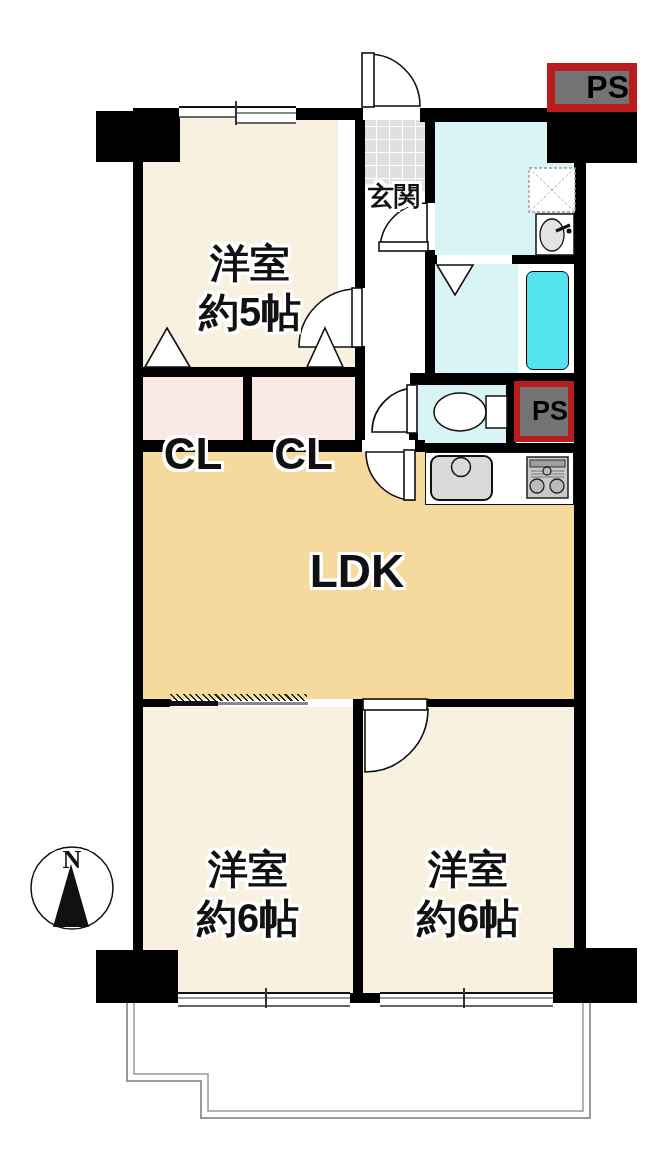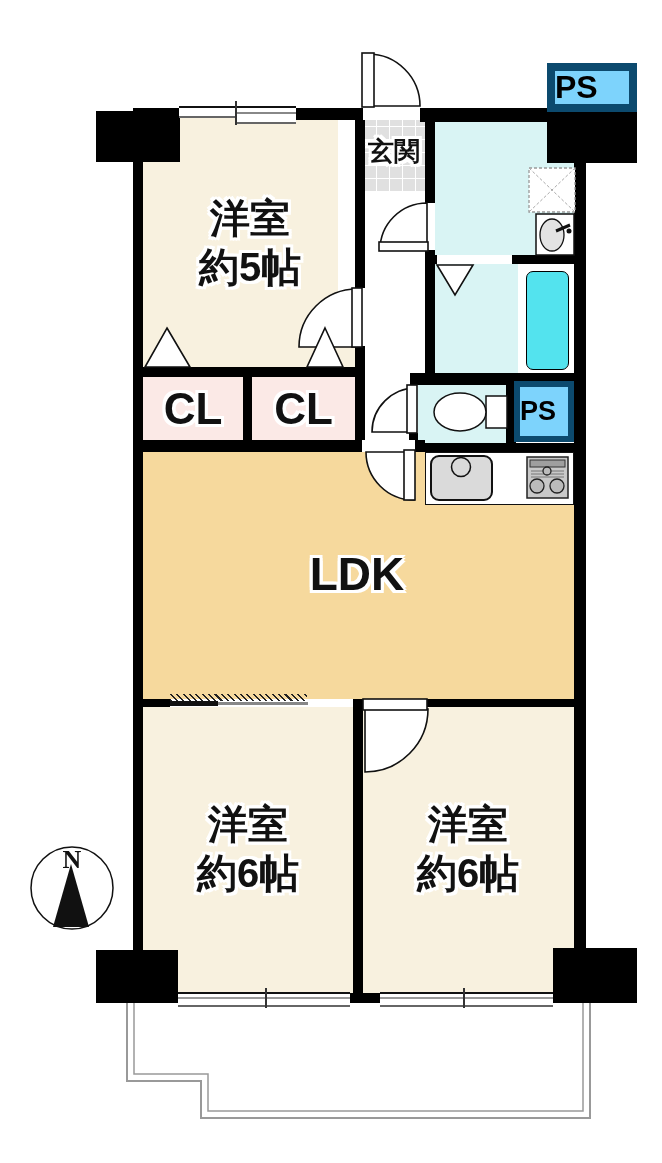--- a/index.html
+++ b/index.html
@@ -13,26 +13,26 @@
   .ldkbg{background:var(--ldk,#f6d99d);}
   .clbg{background:var(--closet,#fbe9e6);}
   .wetbg{background:var(--wet,#d9f4f4);}
   .genkanbg{
     background-color:var(--genkan,#e0e0e0);
     background-image:
       repeating-linear-gradient(0deg,#ffffff 0 1px,transparent 1px 13px),
       repeating-linear-gradient(90deg,#ffffff 0 1px,transparent 1px 13px);
   }
   .label{position:absolute;display:flex;flex-direction:column;align-items:center;
-    justify-content:center;font-weight:bold;color:#111;text-align:center;line-height:1.22;}
+    justify-content:center;font-weight:bold;color:#111;text-align:center;line-height:1.22;margin-top:45px;}
   .halo{text-shadow:-3px -3px 0 #fff,3px -3px 0 #fff,-3px 3px 0 #fff,3px 3px 0 #fff,
     -3px 0 0 #fff,3px 0 0 #fff,0 -3px 0 #fff,0 3px 0 #fff,
     -2px -2px 0 #fff,2px -2px 0 #fff,-2px 2px 0 #fff,2px 2px 0 #fff;}
-  .psbox{position:absolute;background:#7dd3fc;border:8px solid #0c4a6e;display:flex;
-    align-items:center;justify-content:flex-start;font-weight:bold;color:#000;}
+  .psbox{position:absolute;background:#737373;border:8px solid #b91c1c;display:flex;
+    align-items:center;justify-content:flex-end;font-weight:bold;color:#000;}
   .window{position:absolute;background:#fff;border-top:2px solid #111;border-bottom:2px solid #666;}
   .window.mid{background-image:linear-gradient(to bottom,transparent 3px,#999 3px,#999 5px,transparent 5px);}
   .tick{position:absolute;background:#333;}
   .hatch{position:absolute;background:repeating-linear-gradient(45deg,#222 0 1.5px,transparent 1.5px 4.5px);}
   svg .pie{fill:#fff;stroke:#111;stroke-width:1.6;}
   svg .leaf{fill:#fff;stroke:#111;stroke-width:1.6;}
   svg .tri{fill:#fff;stroke:#111;stroke-width:1.6;}
 </style>
 </head>
 <body>
@@ -173,21 +173,21 @@
     <span>PS</span>
   </div>
   <div class="psbox" style="left:514px;top:381px;width:60px;height:61px;box-sizing:border-box;border-width:6px;font-size:27px;">
     <span>PS</span>
   </div>
 
   <div class="label halo" style="left:145px;top:194px;width:210px;font-size:40px;">
     <div>洋室</div>
     <div>約5帖</div>
   </div>
-  <div class="label halo" style="left:217px;top:548px;width:280px;font-size:46px;line-height:1.14;justify-content:space-between;">
+  <div class="label halo" style="left:217px;top:500px;width:280px;font-size:46px;line-height:1.14;justify-content:space-between;">
     <div>LDK</div>
   </div>
   <div class="label halo" style="left:145px;top:800px;width:206px;font-size:40px;">
     <div>洋室</div>
     <div>約6帖</div>
   </div>
   <div class="label halo" style="left:365px;top:800px;width:206px;font-size:40px;">
     <div>洋室</div>
     <div>約6帖</div>
   </div>

